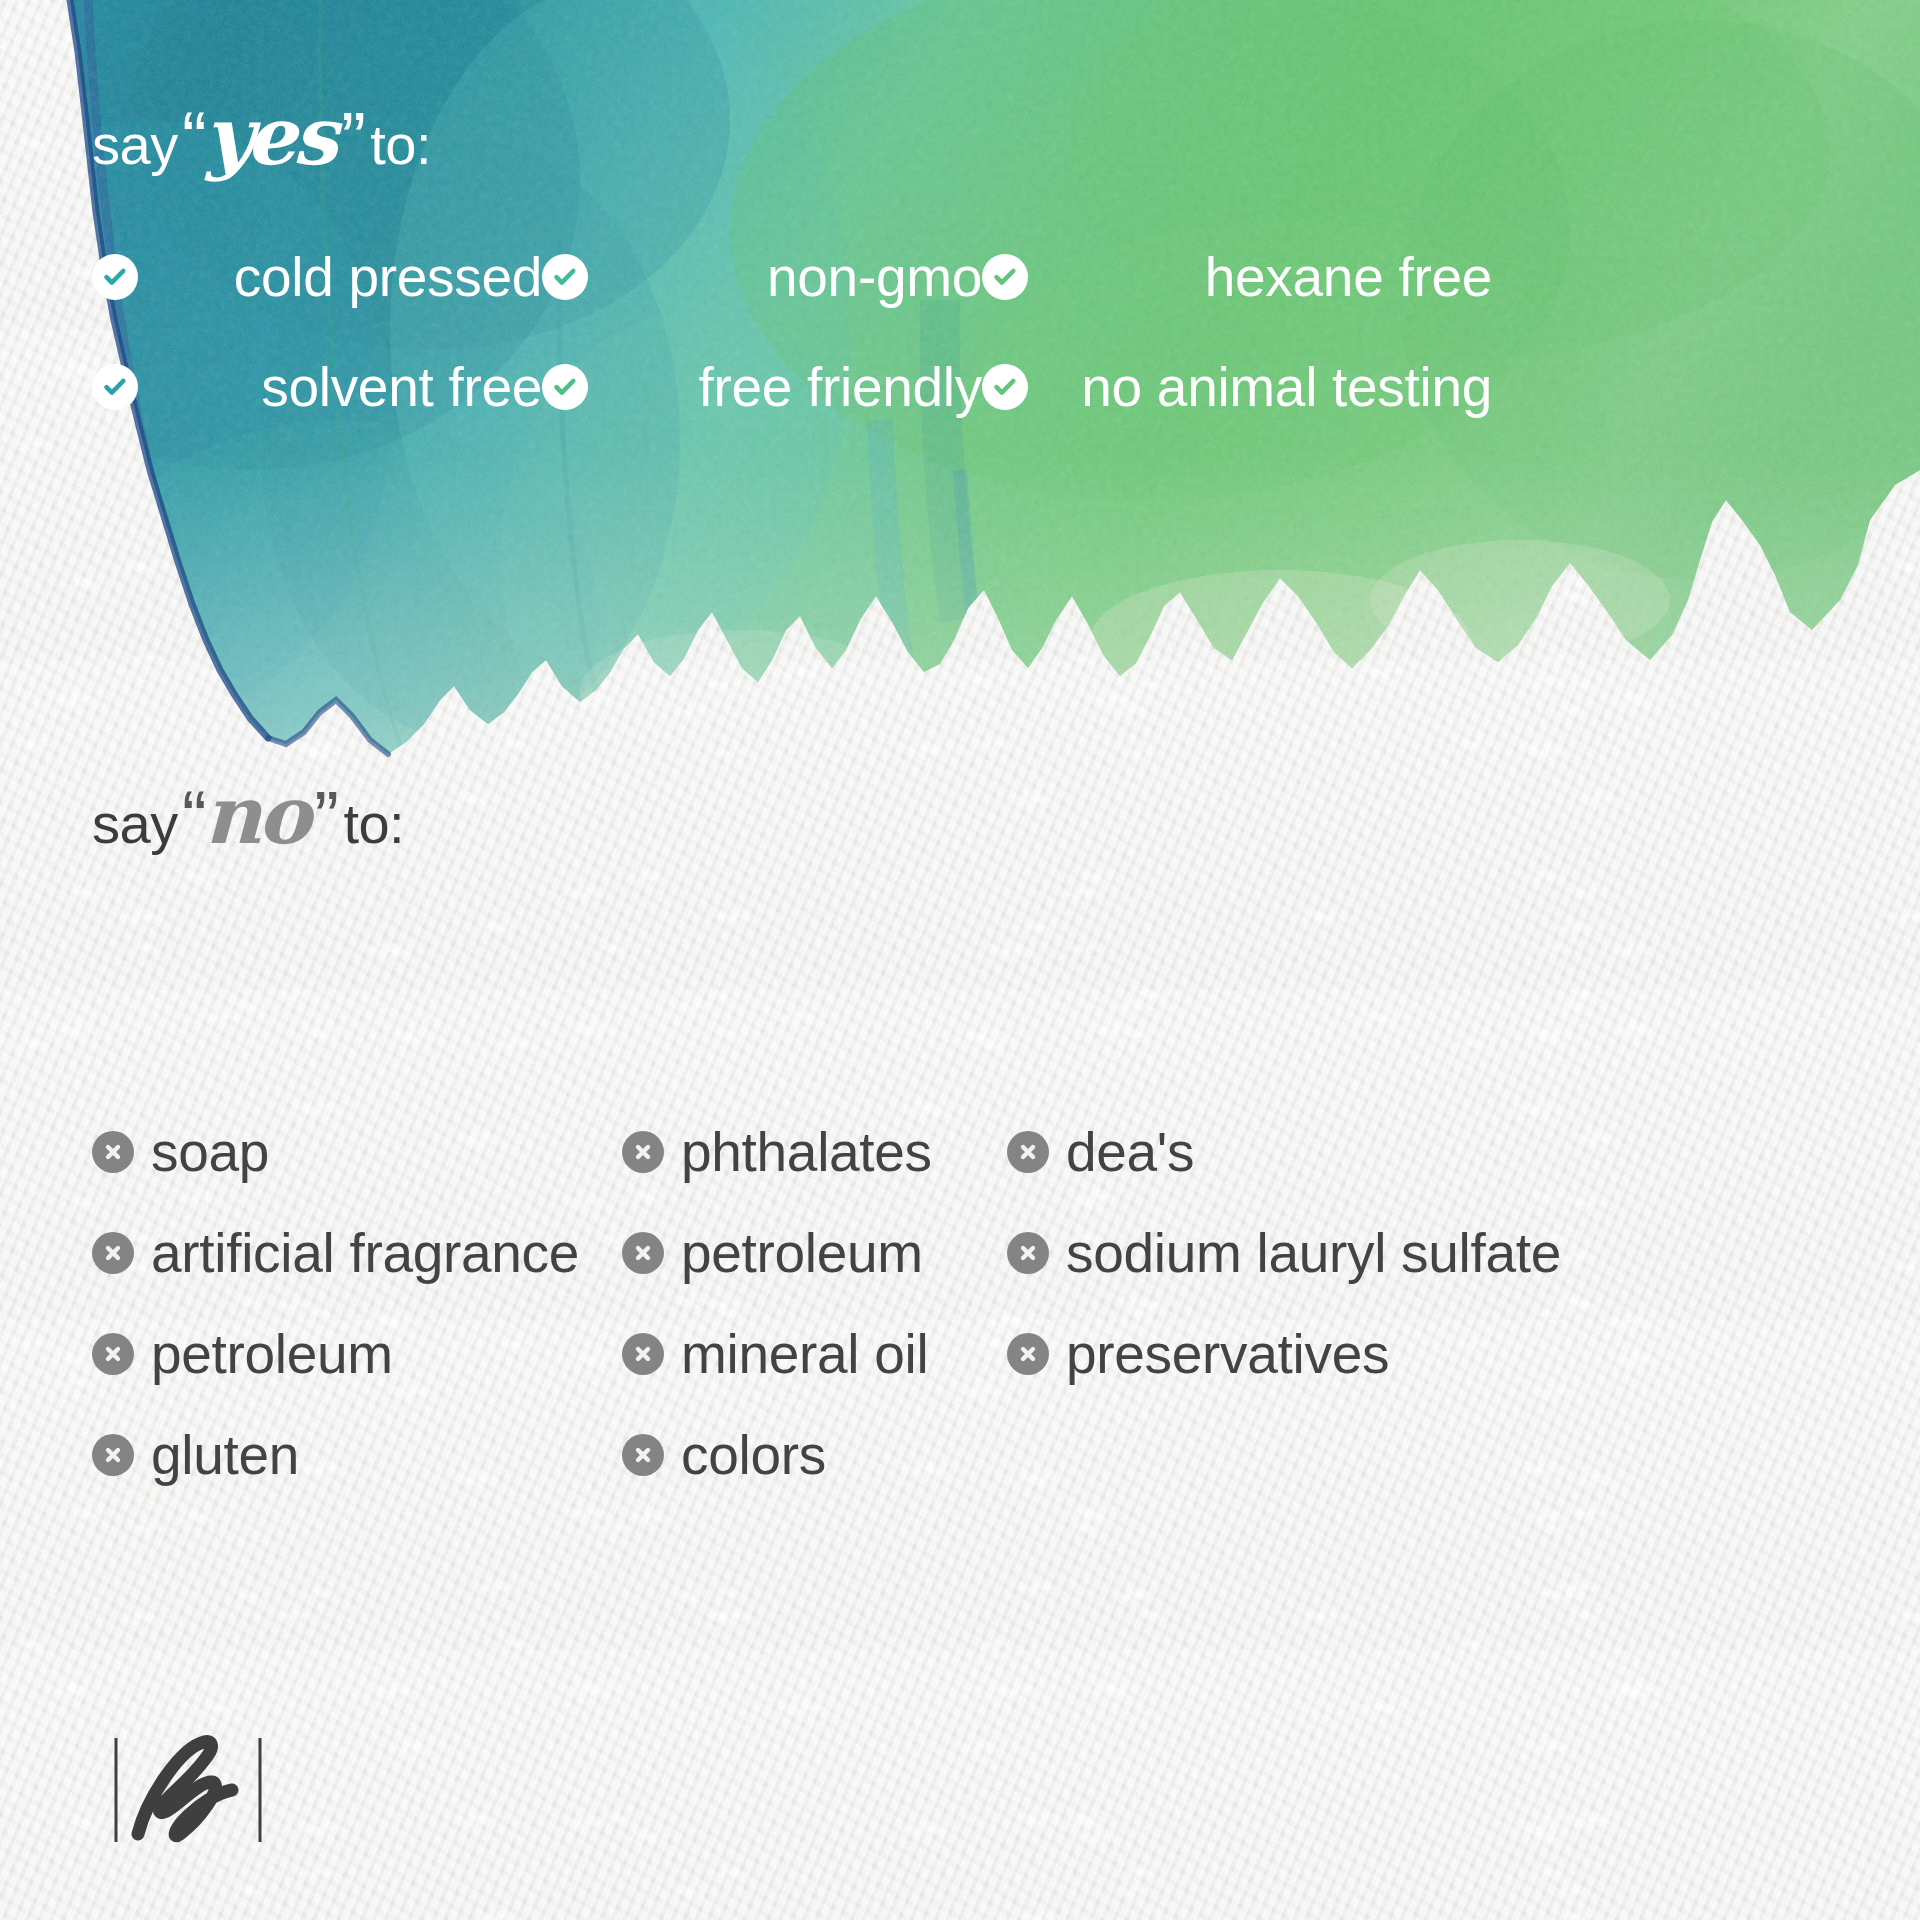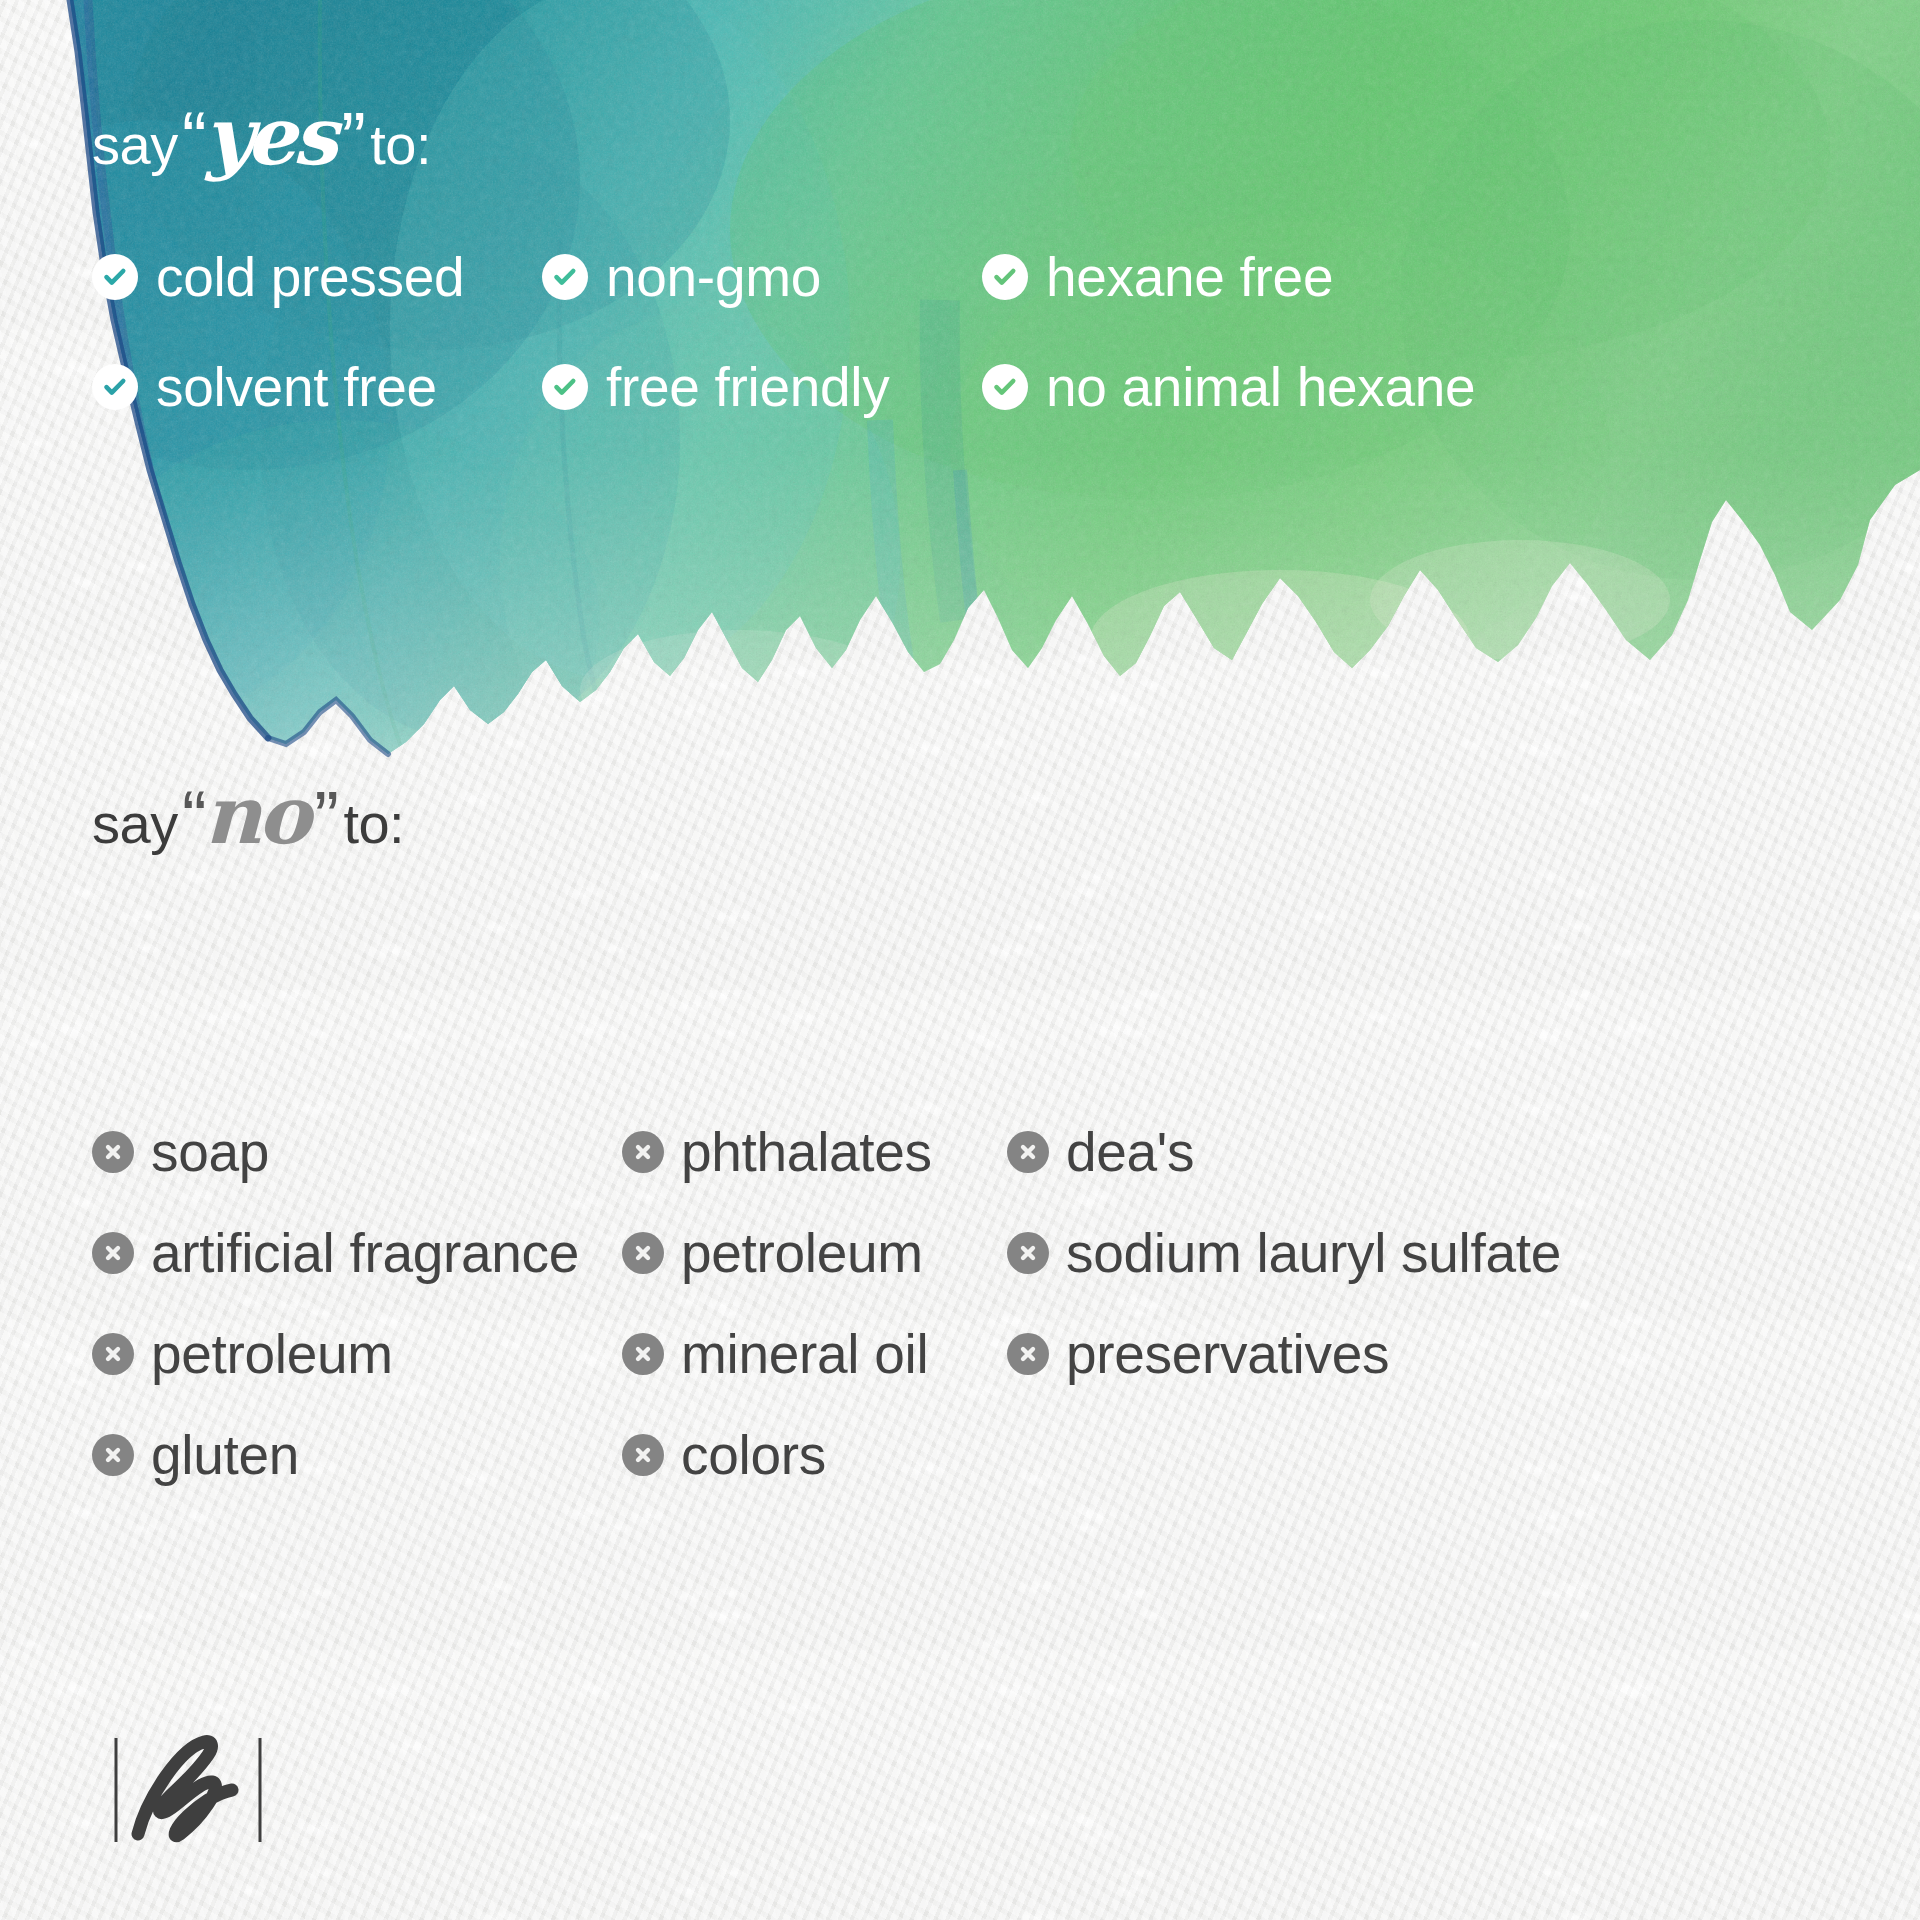--- a/index.html
+++ b/index.html
@@ -103,20 +103,21 @@
     width:1400px;
     display:grid;
     grid-template-columns:450px 440px 510px;
     row-gap:46px;
   }
   .yes-item {
     display:flex;
     align-items:center;
     gap:18px;
     white-space:nowrap;
+    justify-content:space-between;
   }
   .badge-check {
     flex:0 0 auto;
     width:46px; height:46px;
     border-radius:50%;
     background:#ffffff;
     display:flex;
     align-items:center;
     justify-content:center;
   }
@@ -333,21 +334,21 @@
       </span>
       <span class="yes-label">free friendly</span>
     </div>
 
     <div class="yes-item">
       <span class="badge-check">
         <svg width="26" height="26" viewBox="0 0 26 26">
             <path d="M4.5 13.2 L9.8 18.6 L21.2 7.0" stroke="#64c679" stroke-width="4.6" fill="none" stroke-linecap="round" stroke-linejoin="round"></path>
           </svg>
       </span>
-      <span class="yes-label">no animal hexane</span>
+      <span class="yes-label">no animal testing</span>
     </div>
 
   </div>
 
   <div class="heading h-no">
     <span class="h-plain">say</span>
     <span class="h-quote">“</span><span class="h-script">no</span><span class="h-quote">”</span>
     <span class="h-plain">to:</span>
   </div>
 

